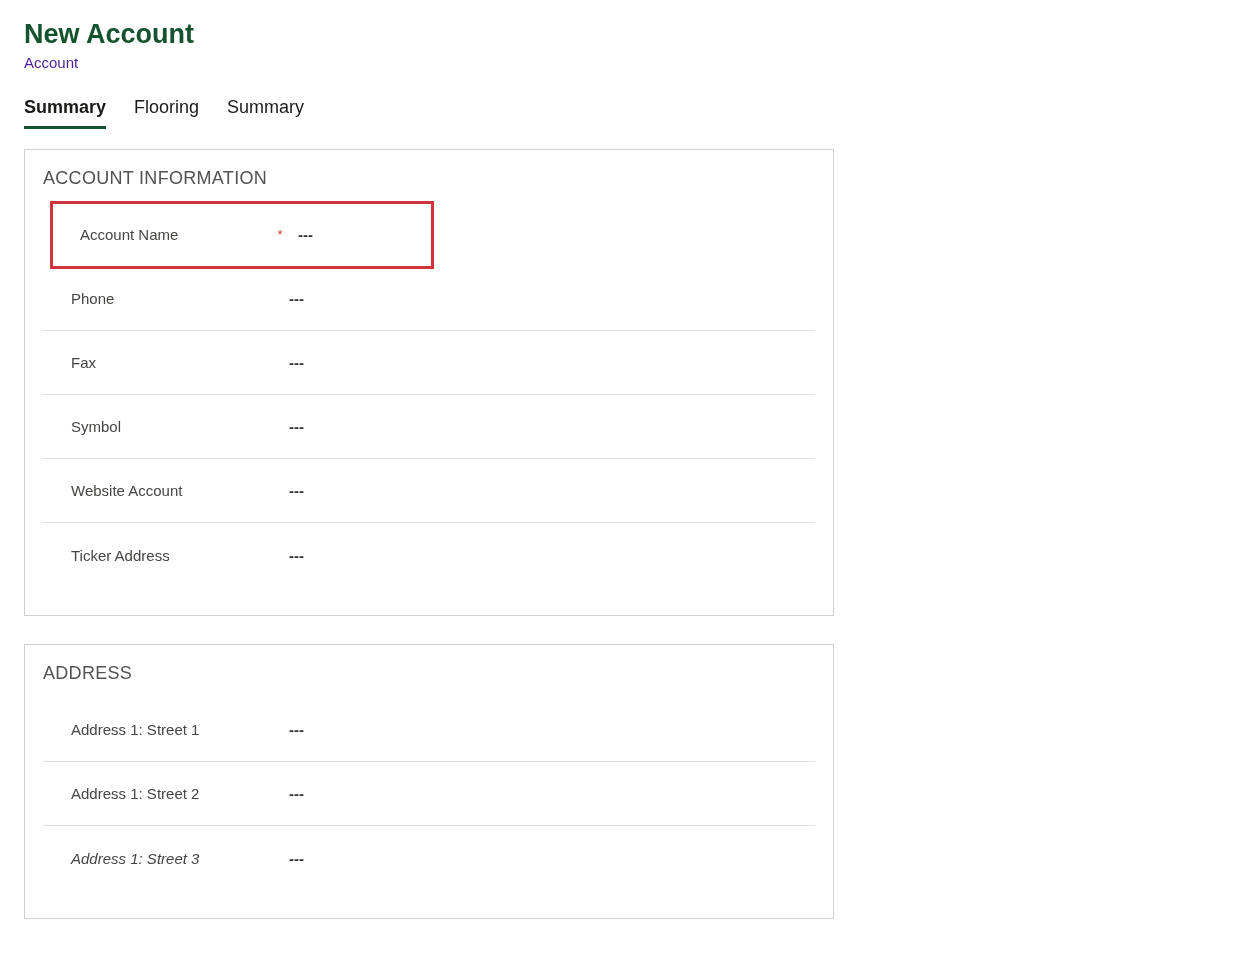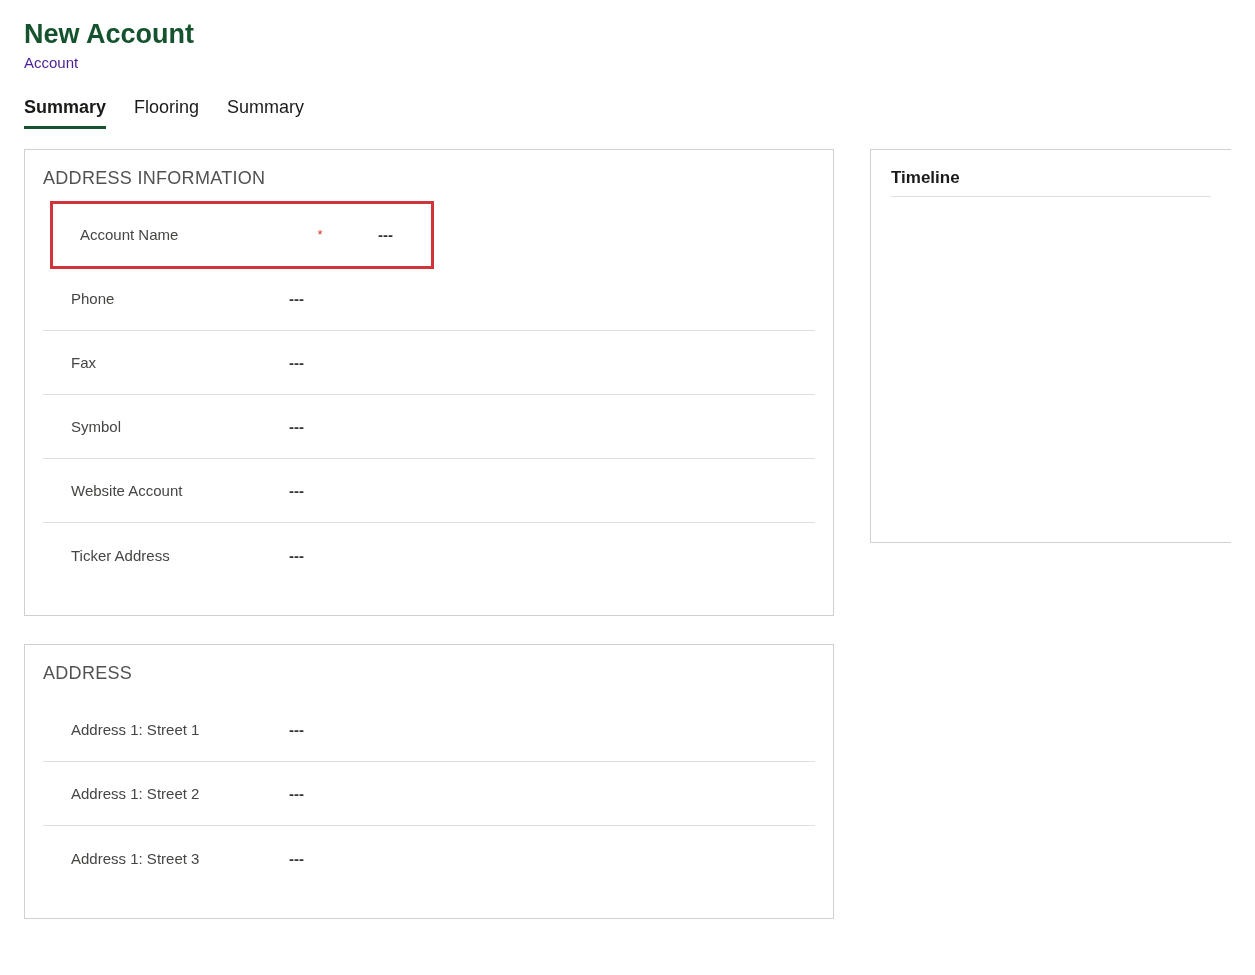--- a/index.html
+++ b/index.html
@@ -75,21 +75,20 @@
       border-bottom: 1px solid #e1dfdd;
       padding: 0 8px 0 28px;
     }
     .field-row:last-child {
       border-bottom: none;
     }
     .field-row.highlight {
       outline: 3px solid #d13438;
       outline-offset: -1px;
       position: relative;
-      gap: 40px;
     }
     .field-label {
       width: 190px;
       font-size: 15px;
       color: #464543;
       flex-shrink: 0;
     }
     .required-mark {
       color: #d13438;
       width: 20px;
@@ -135,21 +134,21 @@
 <div class="tabs">
   <div class="tab active">Summary</div>
   <div class="tab">Flooring</div>
   <div class="tab">Summary</div>
 </div>
 
 <div class="content">
   <div class="main-col">
 
     <div class="section-card">
-      <div class="section-title">ADDRESS INFORMATION</div>
+      <div class="section-title">ACCOUNT INFORMATION</div>
 
       <div class="field-row highlight" style="width:380px;margin-left:9px;">
         <span class="field-label">Account Name</span>
         <span class="required-mark">*</span>
         <span class="field-value">---</span>
       </div>
 
       <div class="field-row">
         <span class="field-label">Phone</span>
         <span class="required-mark"></span>
@@ -189,27 +188,22 @@
         <span class="required-mark"></span>
         <span class="field-value">---</span>
       </div>
 
       <div class="field-row">
         <span class="field-label">Address 1: Street 2</span>
         <span class="required-mark"></span>
         <span class="field-value">---</span>
       </div>
 
-      <div class="field-row" style="border-bottom:none;">
+      <div class="field-row" style="border-bottom:none;font-style:italic;">
         <span class="field-label">Address 1: Street 3</span>
         <span class="required-mark"></span>
         <span class="field-value">---</span>
       </div>
     </div>
 
   </div>
 
-  <div class="side-col">
-    <div class="timeline-card">
-      <div class="timeline-title">Timeline</div>
-    </div>
-  </div>
 </div>
 
 </body></html>

